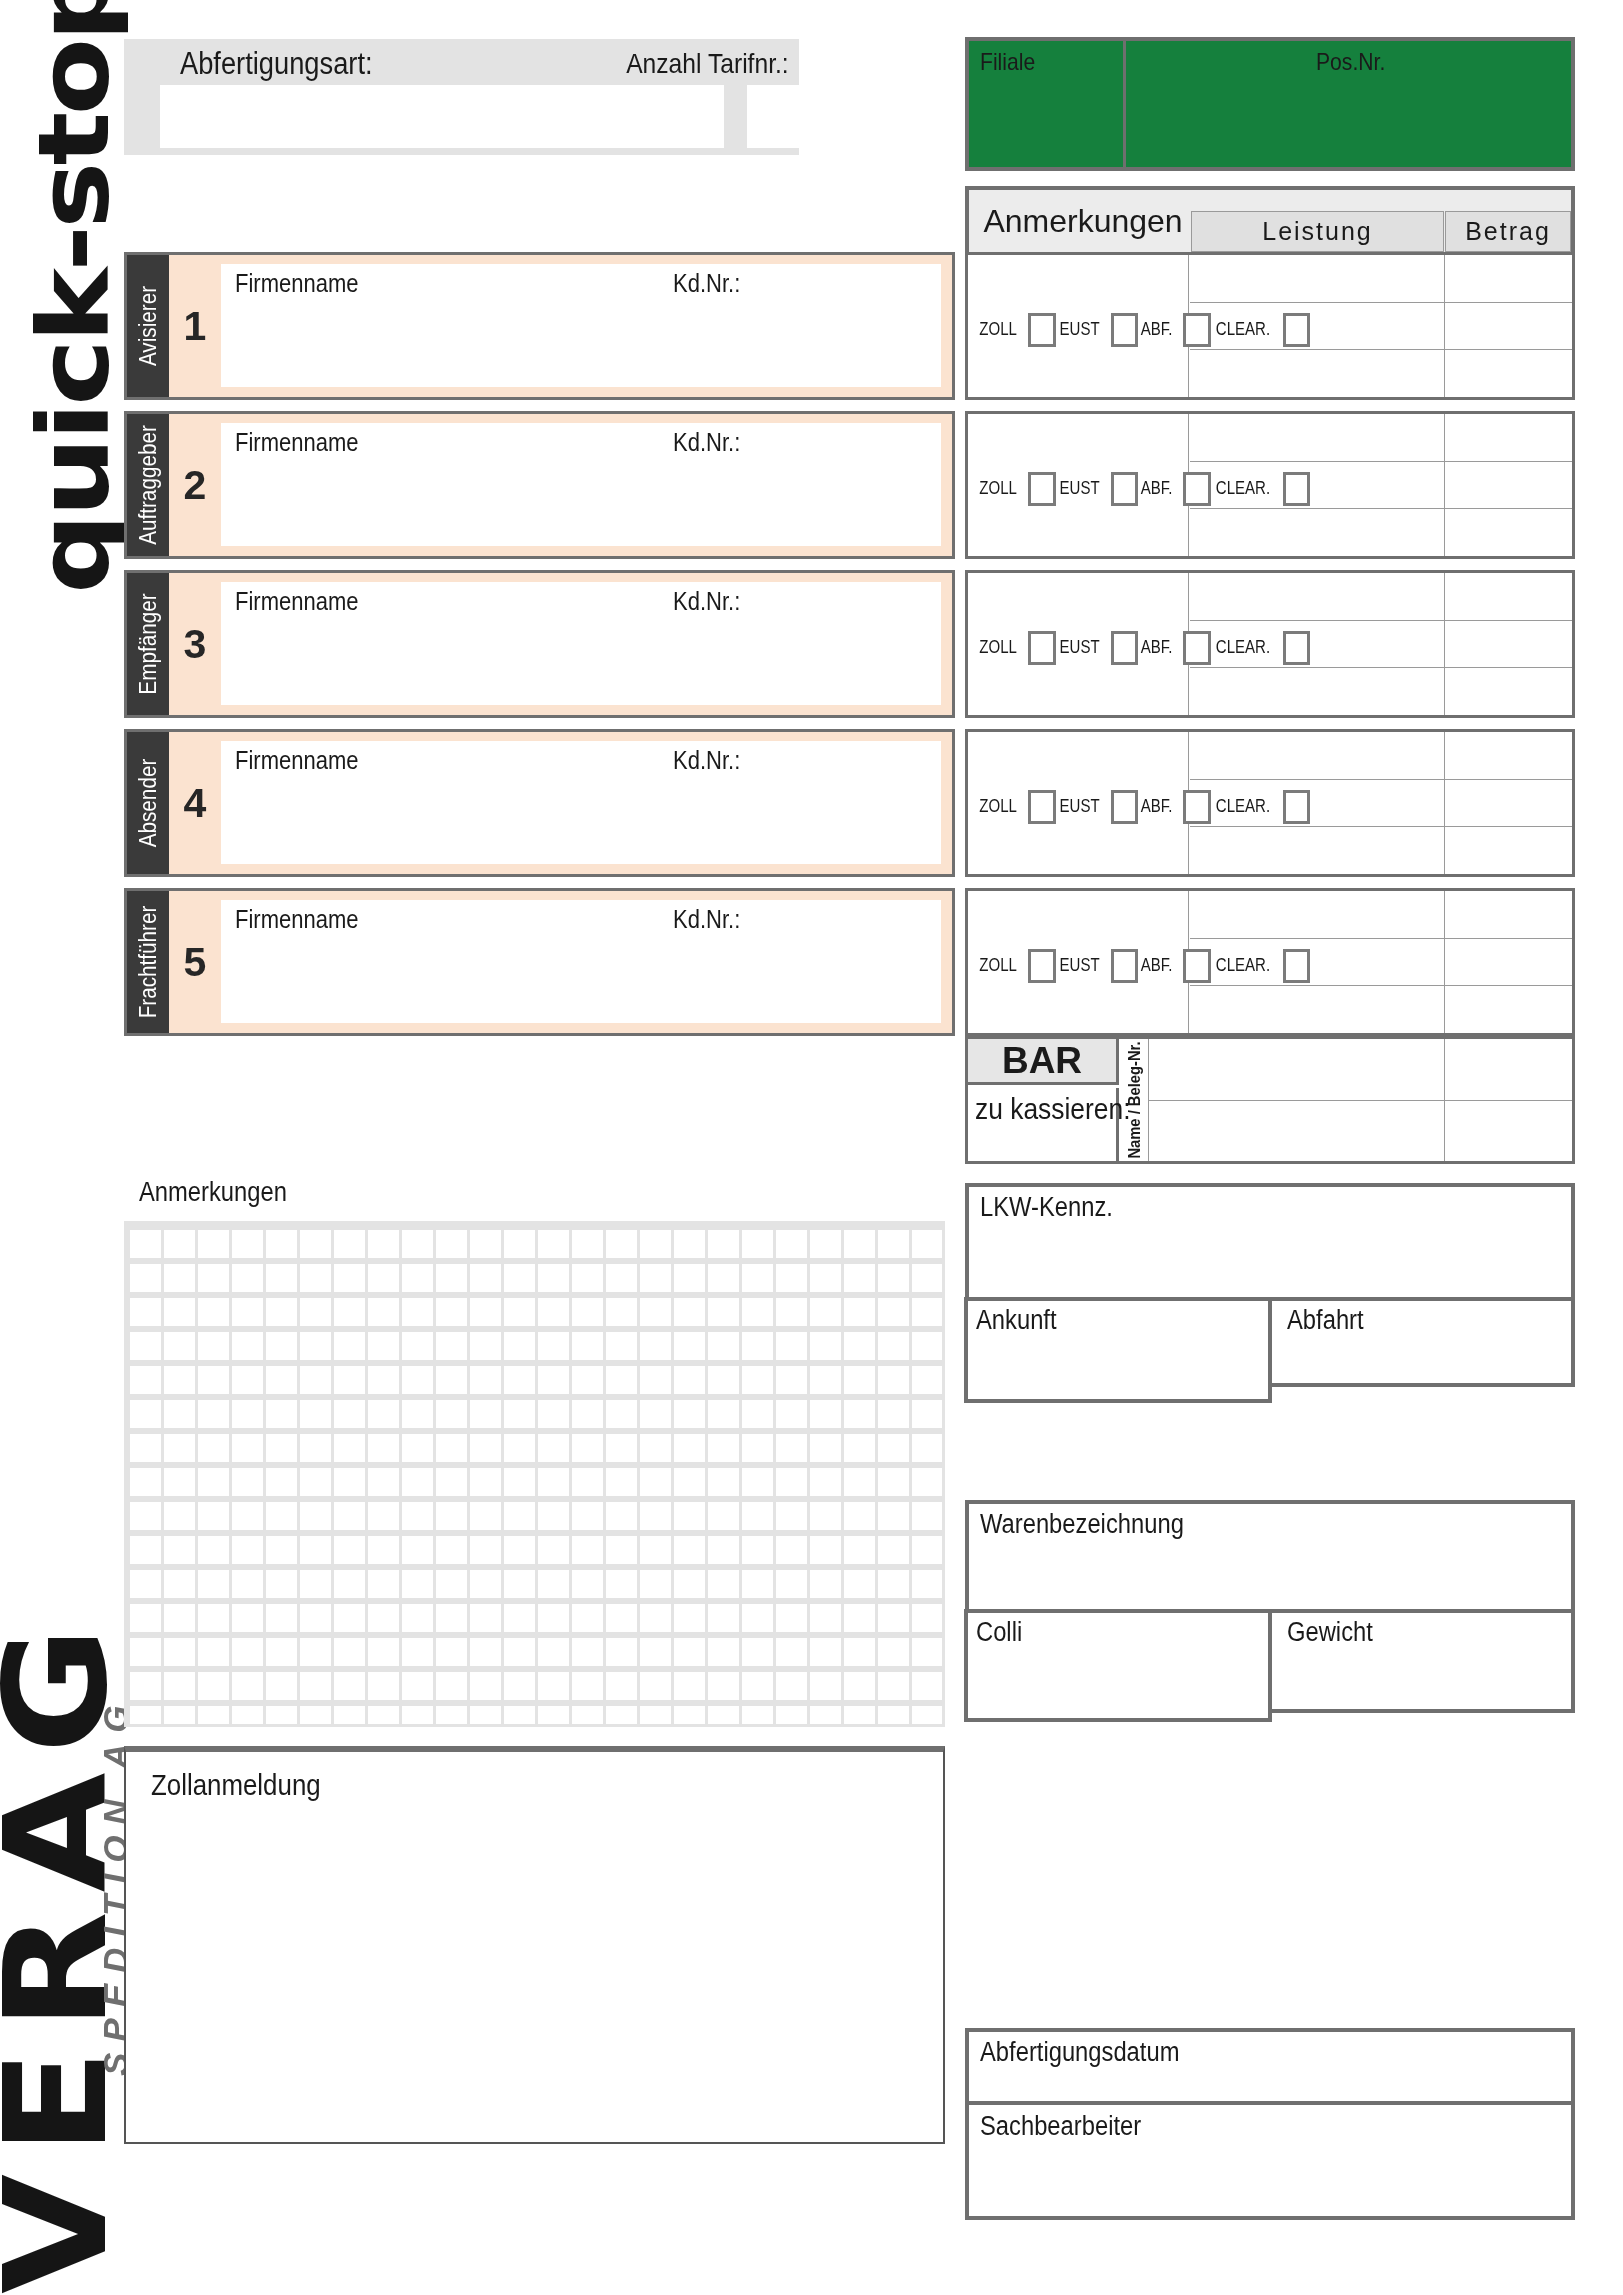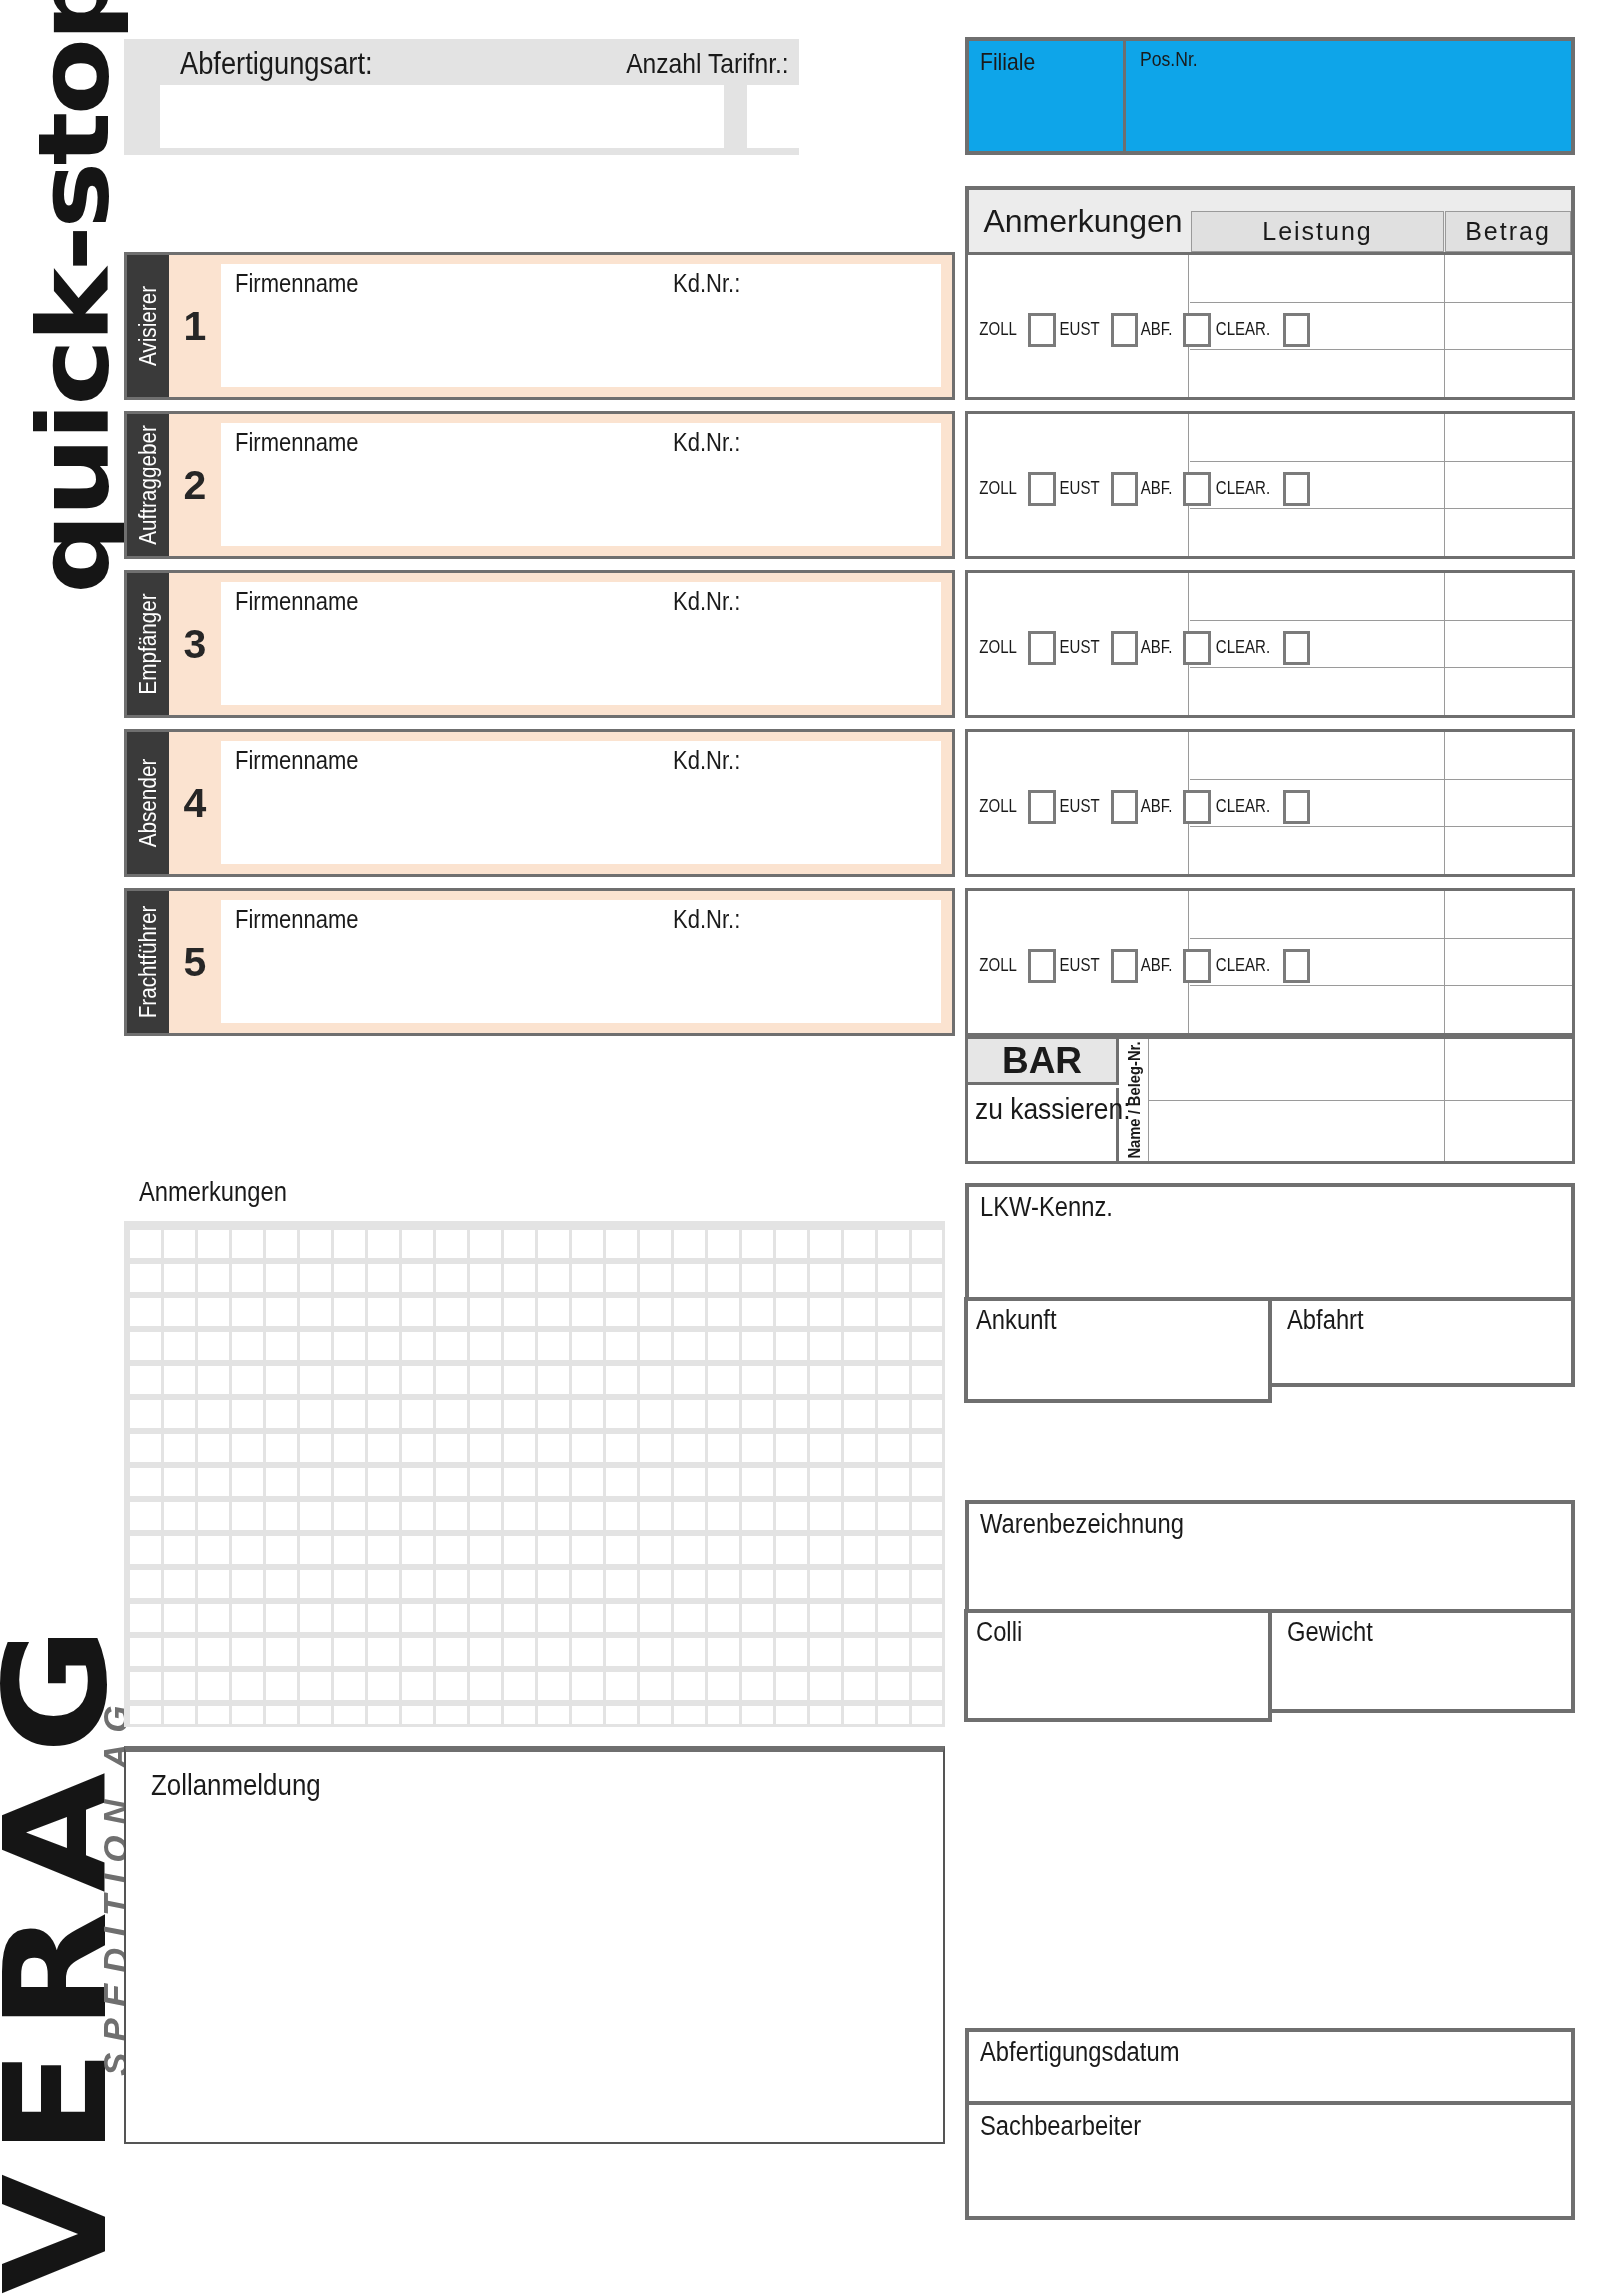--- a/index.html
+++ b/index.html
@@ -24,23 +24,23 @@
   .logo-sped{left:99px;top:2076px;transform:rotate(-90deg);
     font-weight:bold;font-style:italic;font-size:35px;line-height:34px;letter-spacing:11px;color:#6f6f6f;}
 
   
   .top-header{left:124px;top:39px;width:675px;height:116px;background:var(--panel-gray);}
   .abf-label{left:56px;top:6.5px;font-size:31px;}
   .anz-label{right:10.5px;top:9.2px;font-size:28px;transform:scaleX(.88);transform-origin:100% 0;}
   .abf-field{left:36px;top:46px;width:564px;height:63px;background:#fff;}
   .anz-field{left:623px;top:46px;width:188px;height:63px;background:#fff;}
 
-  .filiale-box{left:965px;top:37px;width:610px;height:118px;border:4.6px solid var(--border-gray);background:#0ea5e9;display:flex;}
+  .filiale-box{left:965px;top:37px;width:610px;height:134px;border:4.6px solid var(--border-gray);background:#15803d;display:flex;}
   .filiale-cell{width:157px;border-right:3.9px solid var(--border-gray);padding:6.5px 0 0 10.5px;font-size:24px;}
-  .posnr-cell{flex:1;padding:6.5px 0 0 14.4px;font-size:20px;}
+  .posnr-cell{flex:1;padding:6.5px 0 0 14.4px;font-size:24px;text-align:center;}
 
   
   .abr-header{left:965px;top:186px;width:610px;height:70px;border:4.6px solid var(--border-gray);background:#ececec;}
   .abr-title{position:absolute;left:14.4px;top:50%;transform:translateY(-50%);font-size:32px;}
   .abr-col{position:absolute;bottom:0;height:41px;background:var(--cell-gray);
     border:1.3px solid var(--line-gray);display:flex;align-items:center;justify-content:center;
     font-size:25px;letter-spacing:2px;}
   .abr-col-leistung{left:222px;width:253px;}
   .abr-col-betrag{left:476px;right:0;}
 

